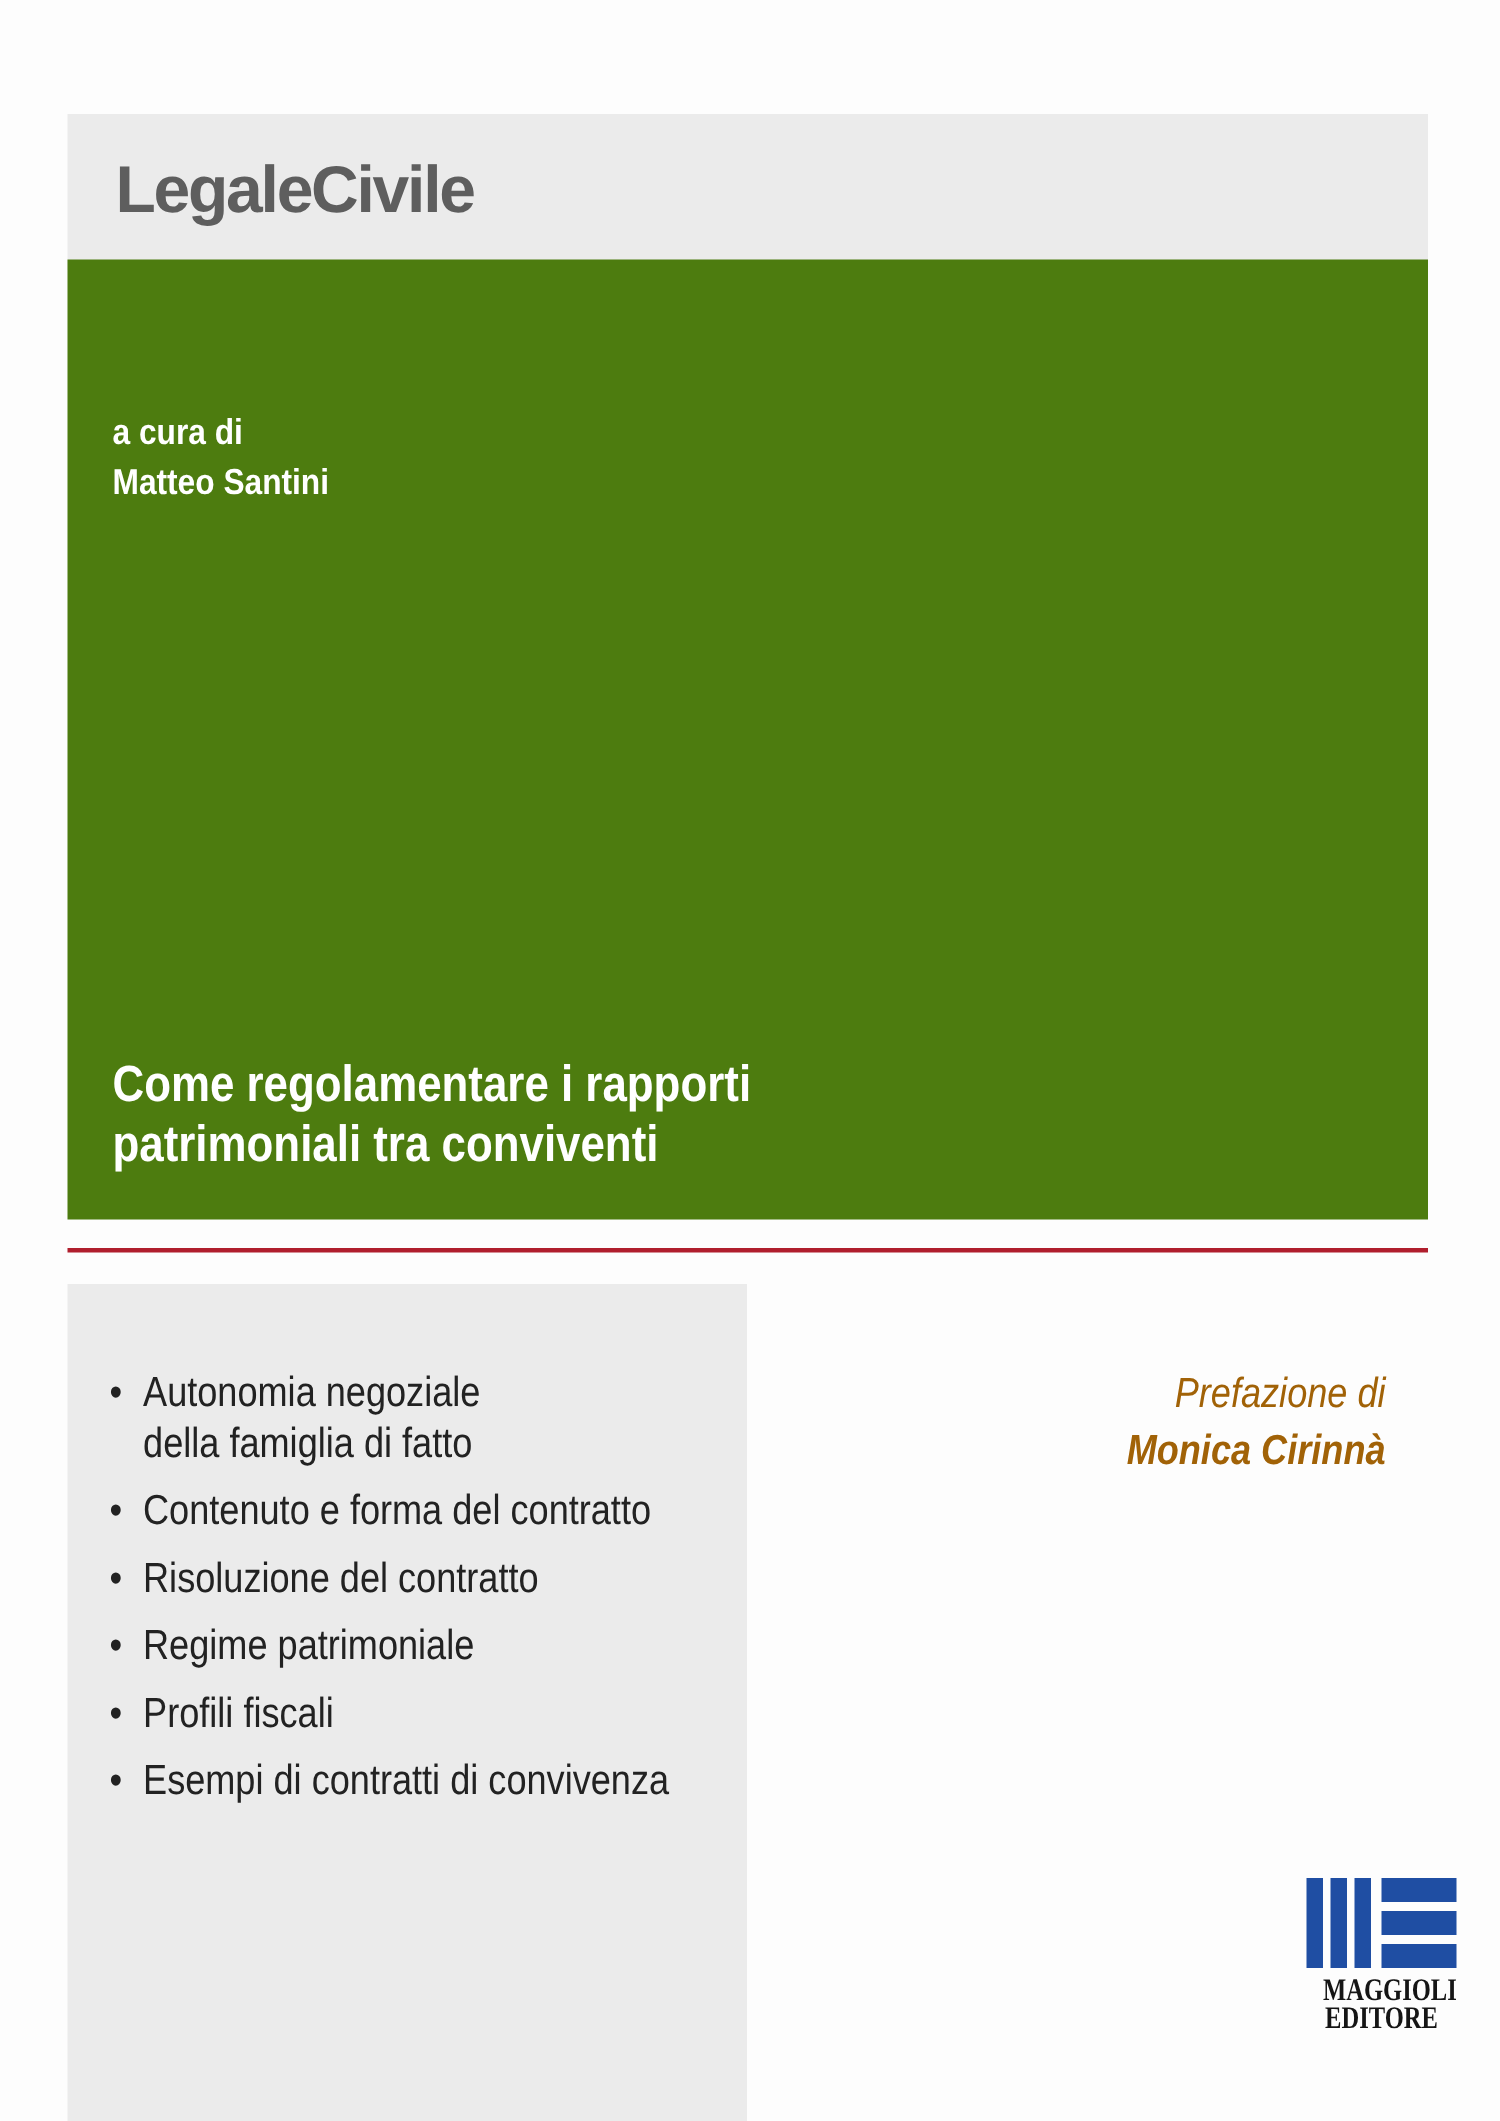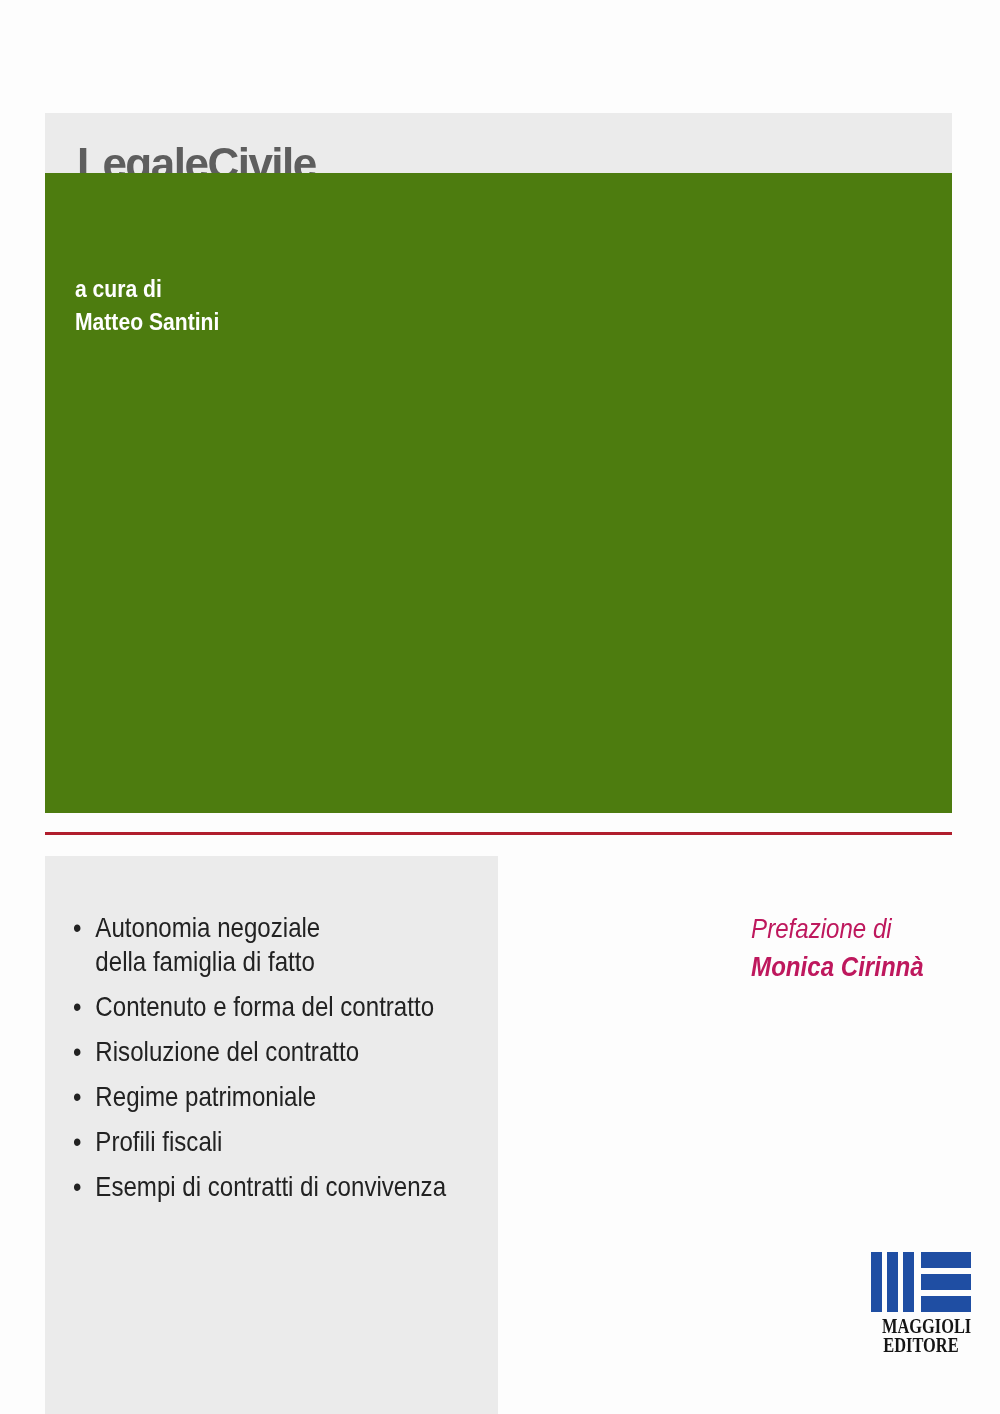--- a/index.html
+++ b/index.html
@@ -3,21 +3,20 @@
 <meta charset="utf-8">
 <style>
   html, body { margin: 0; padding: 0; }
   body {
     width: 1000px; height: 1414px; position: relative; overflow: hidden;
     background: #fdfdfd; font-family: "Liberation Sans", sans-serif;
   }
   .series-band {
     position: absolute; left: 45px; top: 76px; width: 907px; height: 104px;
     background: #ebebeb;
-    margin-top: 37px;
   }
   .series-name {
     position: absolute; left: 32px; top: 26px; font-size: 44px; font-weight: bold;
     color: #5e5e5e; letter-spacing: -1.5px;
   }
   .red-block {
     position: absolute; left: 45px; top: 173px; width: 907px; height: 640px;
     background: #4d7c0f; color: #fff;
   }
   .editor-label, .editor-name {
@@ -46,21 +45,21 @@
   }
   .topics-list { position: absolute; left: 28px; top: 55px; margin: 0; padding: 0; list-style: none; }
   .topic {
     position: relative; padding-left: 26px; font-size: 28px; line-height: 34px;
     color: #222; margin-bottom: 11px; white-space: nowrap;
     transform: scaleX(0.86); transform-origin: left;
   }
   .topic-bullet { position: absolute; left: 0; top: 0; }
   .topic-line { display: block; }
   .preface {
-    position: absolute; right: 76px; top: 910px; color: #be185d;
+    position: absolute; right: 76px; top: 910px; text-align: right; color: #a16207;
   }
   .preface-label {
     font-size: 28px; font-style: italic; line-height: 38px;
     transform: scaleX(0.86); transform-origin: right; white-space: nowrap;
   }
   .preface-name {
     font-size: 28px; font-style: italic; font-weight: bold; line-height: 38px;
     transform: scaleX(0.86); transform-origin: right; white-space: nowrap;
   }
   .publisher-logo { position: absolute; left: 871px; top: 1252px; width: 100px; }
@@ -75,20 +74,24 @@
 </head>
 <body>
 
 <div class="series-band">
   <div class="series-name">LegaleCivile</div>
 </div>
 
 <div class="red-block">
   <div class="editor-label">a cura di</div>
   <div class="editor-name">Matteo Santini</div>
+  <div class="subtitle">
+    <div class="subtitle-line">Come regolamentare i rapporti</div>
+    <div class="subtitle-line">patrimoniali tra conviventi</div>
+  </div>
 </div>
 
 <div class="divider"></div>
 
 <div class="topics-panel">
   <ul class="topics-list">
     <li class="topic">
       <span class="topic-bullet">•</span>
       <span class="topic-line">Autonomia negoziale</span>
       <span class="topic-line">della famiglia di fatto</span>

